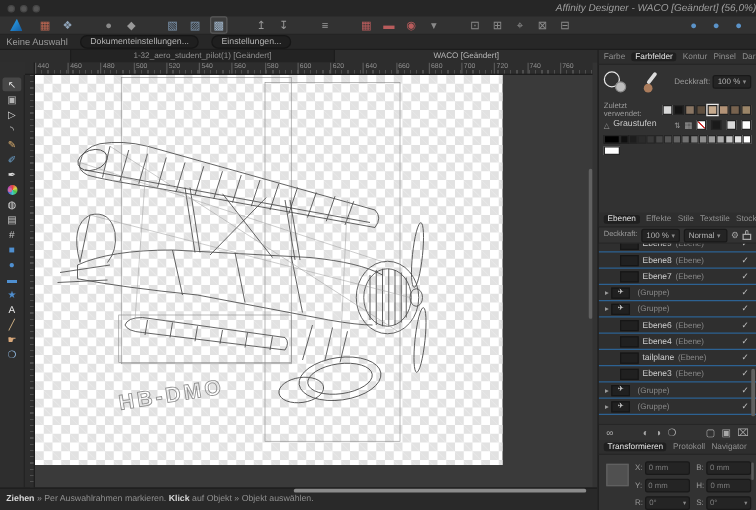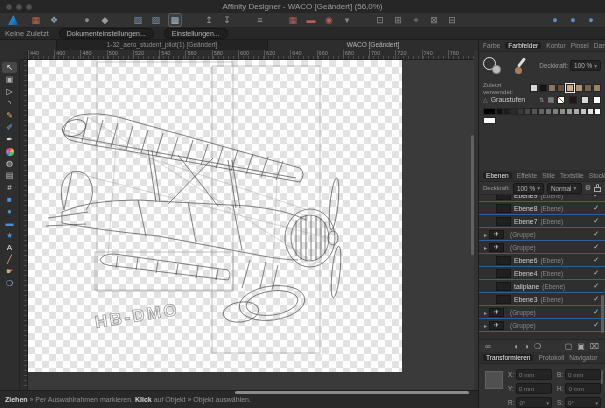--- a/index.html
+++ b/index.html
@@ -4,21 +4,21 @@
 <style>
   html,body{margin:0;padding:0;background:#1a1a1a;}
   .app{position:relative;width:605px;height:408px;background:#333;overflow:hidden;
        font-family:"Liberation Sans",sans-serif;-webkit-font-smoothing:antialiased;cursor:default;}
   .abs{position:absolute;}
 
   
   .titlebar{left:0;top:0;width:605px;height:13px;background:#262626;border-bottom:1px solid #1b1b1b;}
   .lights{position:absolute;left:6px;top:4px;display:flex;gap:4px;}
   .light{width:6px;height:6px;border-radius:50%;background:#545454;border:1px solid #464646;box-sizing:border-box;}
-  .wintitle{position:absolute;left:0;right:0;top:0;text-align:center;font-size:8px;color:#9e9e9e;line-height:13px;}
+  .wintitle{position:absolute;left:0;right:0;top:0;text-align:right;font-size:8px;color:#9e9e9e;line-height:13px;font-style:italic;}
 
   
   .toolbar{left:0;top:13px;width:605px;height:15px;background:#323232;border-bottom:1px solid #242424;
            display:flex;align-items:center;padding:0 8px;gap:6px;box-sizing:border-box;}
   .aflogo{width:10px;height:10px;background:linear-gradient(135deg,#2ea7f2,#135a9e);
           clip-path:polygon(0 100%,55% 0,100% 100%);margin-right:6px;flex:none;}
   .tbicon{min-width:12px;text-align:center;font-size:9px;line-height:12px;flex:none;}
   .tbicon.gap{margin-left:15px;}
   .tbicon.push{margin-left:auto;}
   .tbicon.boxed{border:1px solid #5a5a5a;background:#3d3d3d;border-radius:2px;}
@@ -216,21 +216,21 @@
       </span>
       <span class="tbicon" data-name="insert-inside-icon">
         <span class="g" style="color: rgb(91, 147, 201);">●</span>
       </span>
       <span class="tbicon" data-name="insert-on-top-icon">
         <span class="g" style="color: rgb(91, 147, 201);">●</span>
       </span>
   </div>
 
   <div class="abs contextbar" data-name="context-toolbar">
-    <span data-name="selection-status">Keine Zuletzt</span>
+    <span data-name="selection-status">Keine Auswahl</span>
     <span class="ctxbtn" data-name="context-toolbar-button">Dokumenteinstellungen...</span>
       <span class="ctxbtn" data-name="context-toolbar-button">Einstellungen...</span>
   </div>
 
   <div class="abs tabbar" data-name="document-tabbar">
     <span class="tabfiller" data-name="tabbar-filler"></span>
     <span class="doctab" data-name="document-tab">1-32_aero_student_pilot(1) [Geändert]</span>
       <span class="doctab active" data-name="document-tab">WACO [Geändert]</span>
   </div>
 

